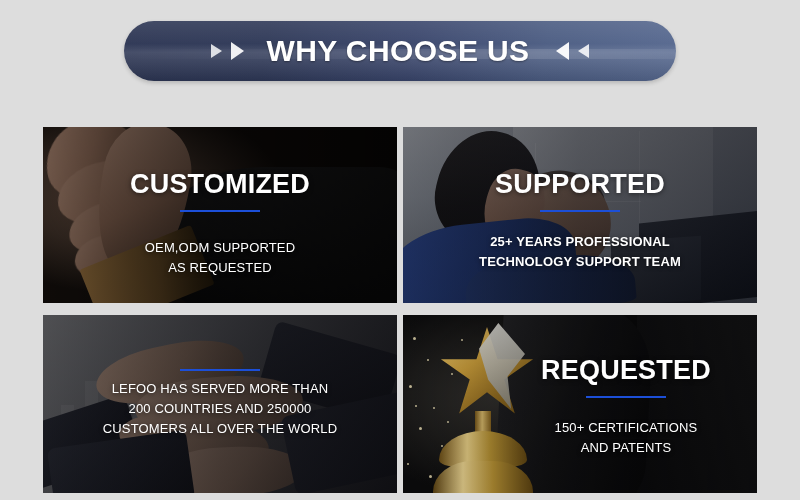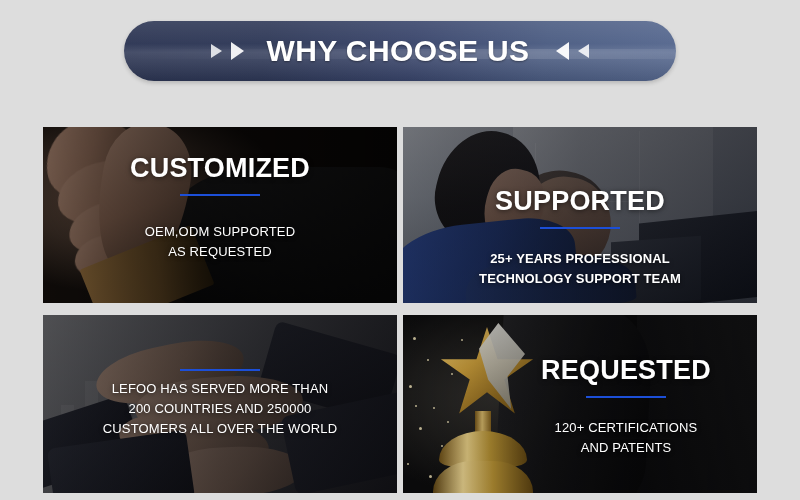--- a/index.html
+++ b/index.html
@@ -186,24 +186,24 @@
   .card-sub {
     color: #ffffff;
     font-size: 13px;
     line-height: 1.55;
     letter-spacing: 0.15px;
     text-shadow: 0 1px 4px rgba(0,0,0,0.6);
     white-space: pre-line;
   }
 
   
-  .c-customized .card-content { padding-top: 28px; }
+  .c-customized .card-content { padding-top: 44px; }
   .c-customized .card-sub     { margin-top: 26px; }
 
-  .c-supported .card-content  { padding-top: 61px; }
+  .c-supported .card-content  { padding-top: 44px; }
   .c-supported .card-sub      { margin-top: 20px; font-weight: bold; }
 
   .c-cooperated .card-content { padding-top: 42px; }
   .c-cooperated .card-sub     { margin-top: 8px; }
 
   .c-verified .card-content   { padding-top: 42px; padding-left: 92px; }
   .c-verified .card-sub       { margin-top: 20px; }
   .c-verified .card-title,
   .c-verified .divider,
   .c-verified .card-sub { align-self: center; }
@@ -548,19 +548,19 @@
           <span class="sparkle" style="left:4px;   top:148px; width:2px; height:2px;"></span>
           <span class="sparkle" style="left:26px;  top:160px; width:3px; height:3px;"></span>
           <span class="sparkle" style="left:44px;  top:106px; width:2px; height:2px;"></span>
           <span class="sparkle" style="left:12px;  top:90px;  width:2px; height:2px;"></span>
         </div>
       </div>
       <div class="card-scrim scrim-verified"></div>
       <div class="card-content">
         <div class="card-title">REQUESTED</div>
         <div class="divider"></div>
-        <div class="card-sub">120+ CERTIFICATIONS
+        <div class="card-sub">150+ CERTIFICATIONS
 AND PATENTS</div>
       </div>
     </div>
 
   </div>
 </div>
 
 </body></html>

